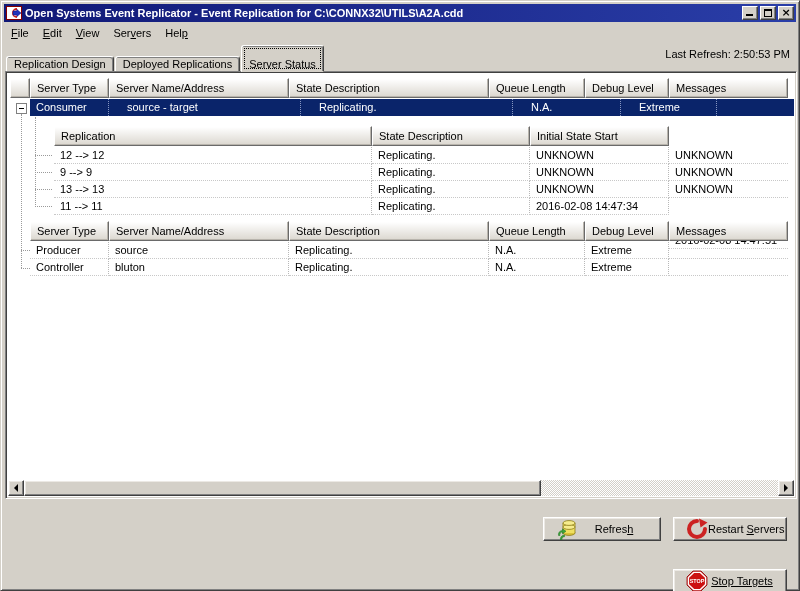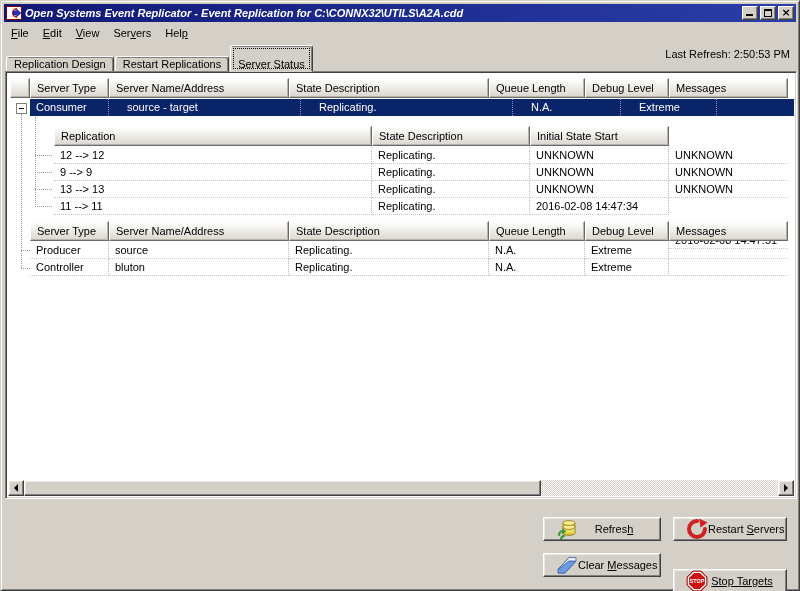--- a/index.html
+++ b/index.html
@@ -8,21 +8,21 @@
 
   .window { position:absolute; inset:0; background:#D4D0C8;
     border:1px solid; border-color:#D4D0C8 #404040 #404040 #D4D0C8;
     box-shadow: inset 1px 1px 0 #FFFFFF, inset -1px -1px 0 #808080; }
 
   
   .titlebar { position:absolute; left:3px; top:3px; right:3px; height:18px;
     background:linear-gradient(to right,#101876,#2A3EA8);
     display:flex; align-items:center; padding:0 2px; }
   .title-icon { width:16px; height:16px; margin-right:3px; flex:none; }
-  .title-text { color:#FFFFFF; font-weight:bold; font-size:11px; white-space:nowrap; overflow:hidden; flex:1;font-style:italic; }
+  .title-text { color:#FFFFFF; font-weight:bold; font-size:11px; white-space:nowrap; overflow:hidden; flex:1; }
   .win-btn { width:16px; height:14px; background:#D4D0C8; border:1px solid;
     border-color:#FFFFFF #404040 #404040 #FFFFFF; box-shadow:inset -1px -1px 0 #808080;
     margin-left:2px; position:relative; flex:none; display:flex; align-items:center; justify-content:center; }
   .g-min { position:absolute; left:3px; bottom:3px; width:7px; height:2px; background:#000; }
   .g-max { width:8px; height:8px; border:1px solid #000; border-top-width:2px; }
   .g-close { font-weight:bold; font-size:11px; line-height:10px; color:#000; font-family:"DejaVu Sans", sans-serif; }
 
   
   .menubar { position:absolute; left:3px; top:22px; right:3px; height:20px; display:flex; align-items:center; }
   .menu-item { padding:2px 7px; cursor:default;text-align:right; }
@@ -117,21 +117,21 @@
     <span class="menu-item"><span></span><span class="accel">E</span><span>dit</span></span>
     <span class="menu-item"><span></span><span class="accel">V</span><span>iew</span></span>
     <span class="menu-item"><span>Ser</span><span class="accel">v</span><span>ers</span></span>
     <span class="menu-item"><span>Hel</span><span class="accel">p</span><span></span></span>
   </div>
 
   <div class="last-refresh">Last Refresh: 2:50:53 PM</div>
 
   <div class="tabstrip">
     <div class="tab">Replication Design</div>
-    <div class="tab">Restart Replications</div>
+    <div class="tab">Deployed Replications</div>
     <div class="tab active">Server Status</div>
   </div>
 
   <div class="panel">
     <div class="panel-content">
 
       <div class="hdr-row" style="left:2px; top:4px;">
         <div class="hdr-cell c0"></div>
         <div class="hdr-cell c1">Server Type</div>
         <div class="hdr-cell c2">Server Name/Address</div>
@@ -246,28 +246,20 @@
   </div>
 
   <div class="act-btn b-restart">
     <svg class="ico" viewBox="0 0 22 22">
       <path d="M11 3 A8 8 0 1 0 19 11" fill="none" stroke="#CC2222" stroke-width="4" stroke-linecap="round"></path>
       <path d="M13 0.5 L21.5 4.5 L14.5 9.5 Z" fill="#CC2222"></path>
     </svg>
     <span class="lbl"><span>Restart </span><span class="accel">S</span><span>ervers</span></span>
   </div>
 
-  <div class="act-btn b-clear">
-    <svg class="ico" viewBox="0 0 22 22">
-      <polygon points="2,19 9,19 20,7 13,7" fill="#A8C6F2" stroke="#3A5FA8" stroke-width="0.8"></polygon>
-      <polygon points="2,19 2,15.5 13,3.5 13,7 20,7 9,19" fill="#6E9BE0" stroke="#3A5FA8" stroke-width="0.8"></polygon>
-      <polygon points="2,15.5 13,3.5 20,3.5 20,7 13,7" fill="#E8F0FC" stroke="#3A5FA8" stroke-width="0.8"></polygon>
-    </svg>
-    <span class="lbl"><span>Clear </span><span class="accel">M</span><span>essages</span></span>
-  </div>
 
   <div class="act-btn b-stop">
     <svg class="ico" viewBox="0 0 22 22">
       <polygon points="7,1 15,1 21,7 21,15 15,21 7,21 1,15 1,7" fill="#CC1111" stroke="#880000" stroke-width="0.8"></polygon>
       <polygon points="7.6,2.4 14.4,2.4 19.6,7.6 19.6,14.4 14.4,19.6 7.6,19.6 2.4,14.4 2.4,7.6" fill="none" stroke="#FFFFFF" stroke-width="1.4"></polygon>
       <text x="11" y="13.4" font-family="Liberation Sans, sans-serif" font-size="5.4" font-weight="bold" fill="#FFFFFF" text-anchor="middle">STOP</text>
     </svg>
     <span class="lbl"><span>Stop Tar</span><span class="accel">g</span><span>ets</span></span>
   </div>
 

